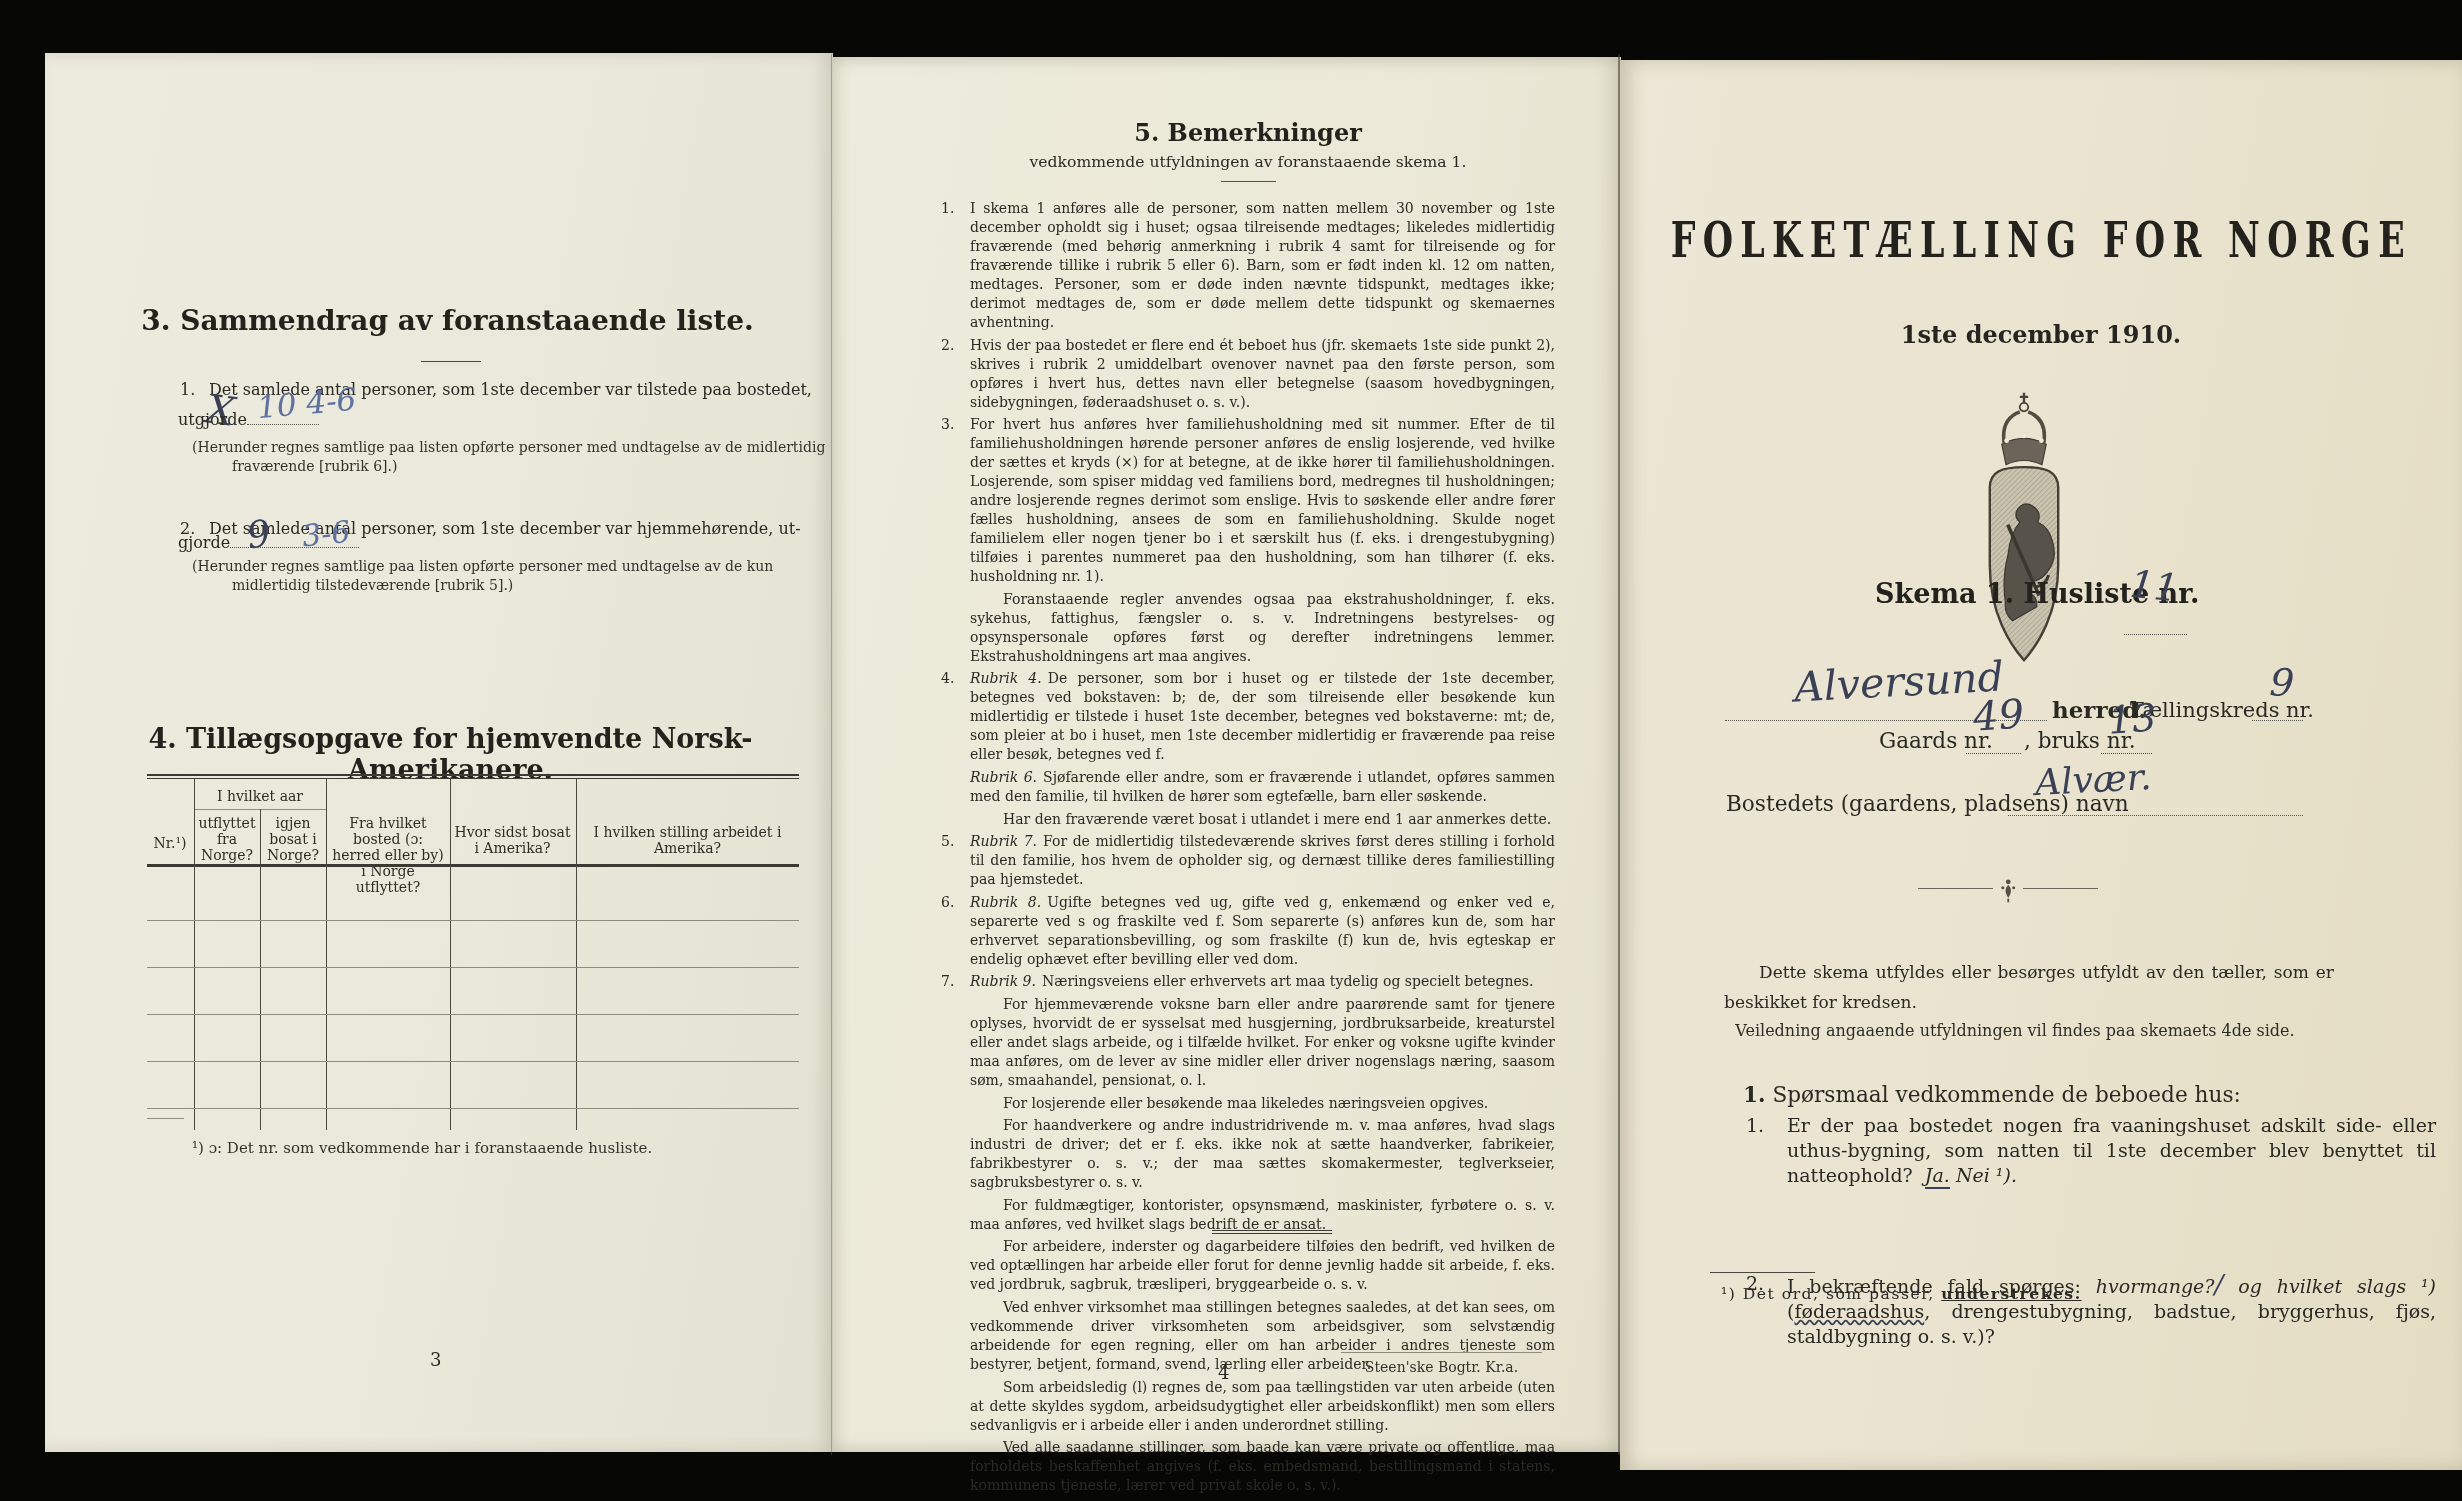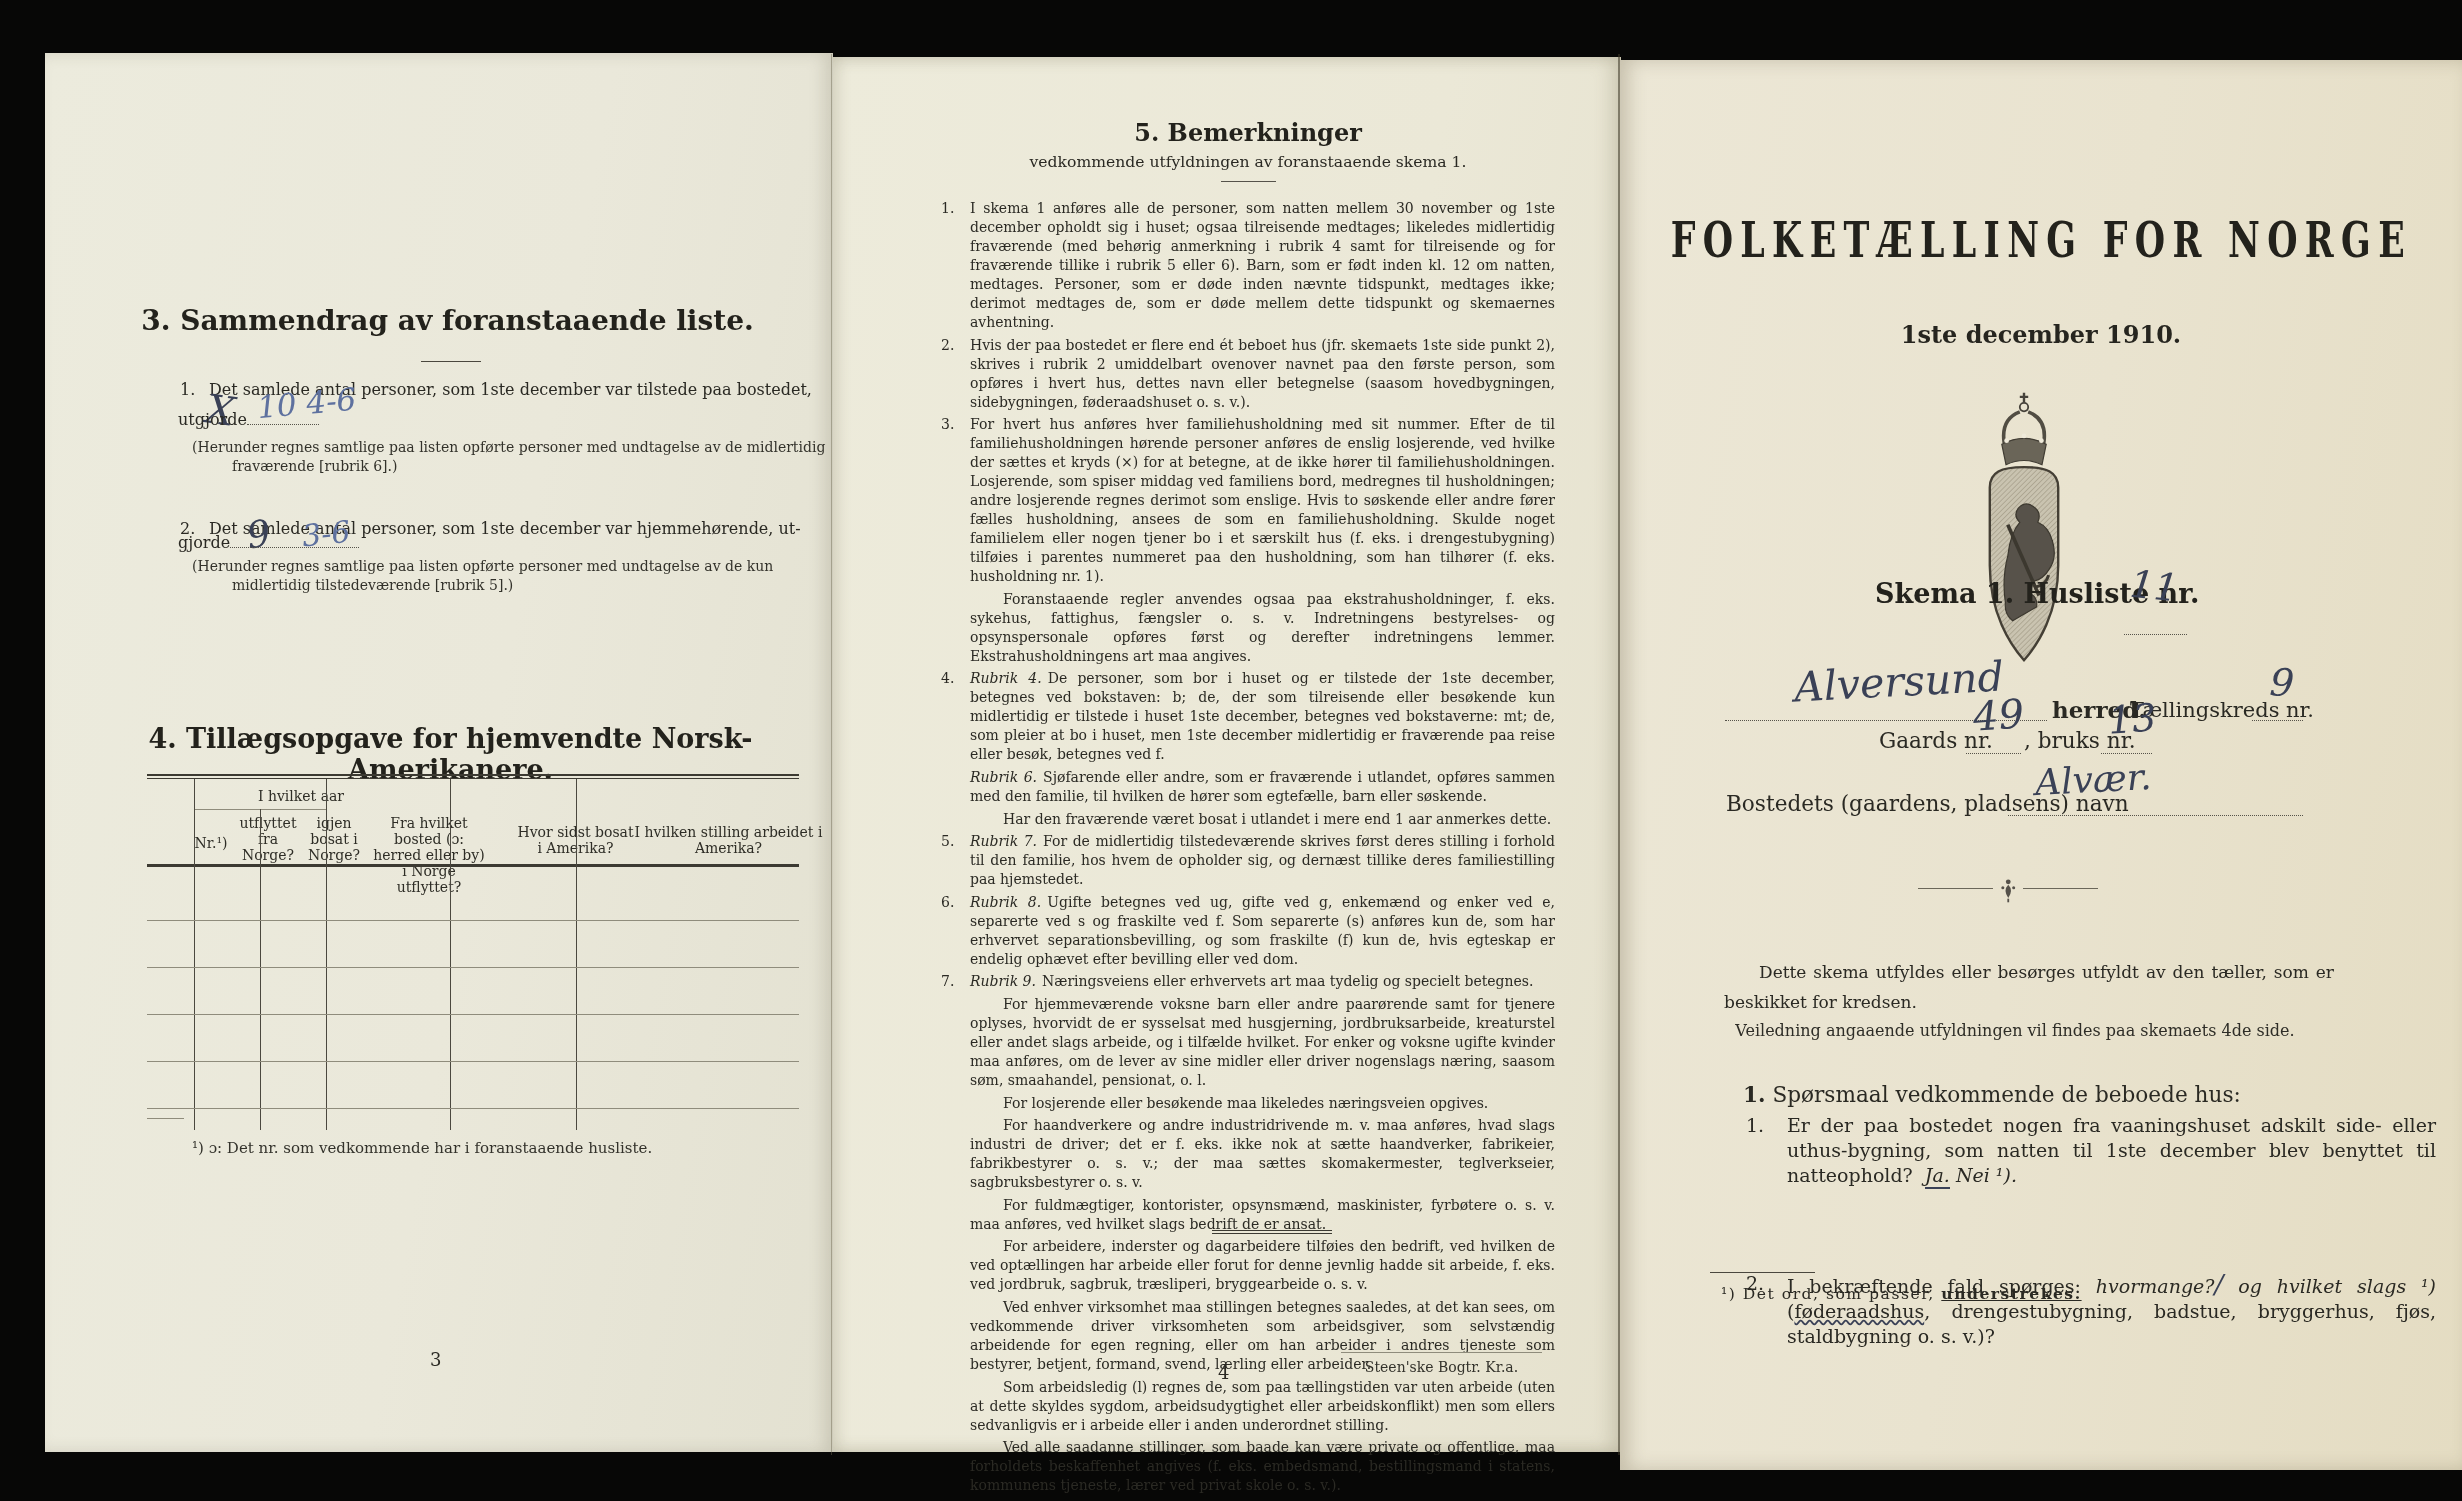--- a/index.html
+++ b/index.html
@@ -26,21 +26,21 @@
   .dotfill{display:inline-block;border-bottom:1.8px dotted #56534a;height:0.8em;}
   .hand{font-family:"DejaVu Serif","Liberation Serif",serif;font-style:italic;white-space:nowrap;}
   .hand-blue{color:#5e719f;}
   .hand-dark{color:#3a4156;}
   .hline{position:absolute;background:#3c3a32;}
   .thin{background:#8f8c7c;}
   
   .sum-item{position:relative;padding-left:29px;font-size:16px;line-height:24px;}
   .sum-num{position:absolute;left:0;top:0;}
   .note{font-size:14px;line-height:18.6px;padding-left:40px;text-indent:-40px;color:#33322b;}
-  .tbl-head{font-size:14px;line-height:16px;text-align:center;color:#2e2d26;margin-left:41px;}
+  .tbl-head{font-size:14px;line-height:16px;text-align:center;color:#2e2d26;}
   .vline{position:absolute;background:#4b483f;}
   
   .bk-item{position:relative;padding-left:29px;margin-bottom:3.6px;text-align:justify;}
   .bk-item.ind{text-indent:33px;}
   .bk-num{position:absolute;left:0;top:0;}
   .bk-lead{font-style:italic;}
   .bk-lead:not(:empty){margin-right:6px;}
   #bk-items{font-size:14px;line-height:19px;color:#2b2a24;}
   
   #fl-title-inner{display:inline-block;transform:scaleY(1.32) scaleX(.94);transform-origin:center top;
@@ -87,21 +87,21 @@
 
     <div class="hline" style="left:102px;top:721px;width:652px;height:2.4px;"></div>
     <div class="hline" style="left:102px;top:725px;width:652px;height:1.2px;"></div>
 
     <div class="abs tbl-head" style="left:102px;top:782px;width:46px;">Nr.¹)</div>
     <div class="abs tbl-head" style="left:149px;top:735px;width:132px;">I hvilket aar</div>
     <div class="hline thin" style="left:149px;top:756px;width:132px;height:1.2px;"></div>
     <div class="abs tbl-head" style="left:150px;top:762px;width:64px;">utflyttet fra Norge?</div>
     <div class="abs tbl-head" style="left:216px;top:762px;width:64px;">igjen bosat i Norge?</div>
     <div class="abs tbl-head" style="left:284px;top:762px;width:118px;">Fra hvilket bosted (ɔ: herred eller by) i Norge utflyttet?</div>
-    <div class="abs tbl-head" style="left:429px;top:771px;width:121px;">Hvor sidst bosat i Amerika?</div>
+    <div class="abs tbl-head" style="left:407px;top:771px;width:121px;">Hvor sidst bosat i Amerika?</div>
     <div class="abs tbl-head" style="left:533px;top:771px;width:219px;text-align:center;">I hvilken stilling arbeidet i Amerika?</div>
 
     <div class="hline" style="left:102px;top:811px;width:652px;height:3px;"></div>
 
     <div class="vline" style="left:149px;top:726px;width:1.2px;height:351px;"></div>
     <div class="vline" style="left:215px;top:756px;width:1.2px;height:321px;"></div>
     <div class="vline" style="left:281px;top:726px;width:1.2px;height:351px;"></div>
     <div class="vline" style="left:405px;top:726px;width:1.2px;height:351px;"></div>
     <div class="vline" style="left:531px;top:726px;width:1.2px;height:351px;"></div>
 

